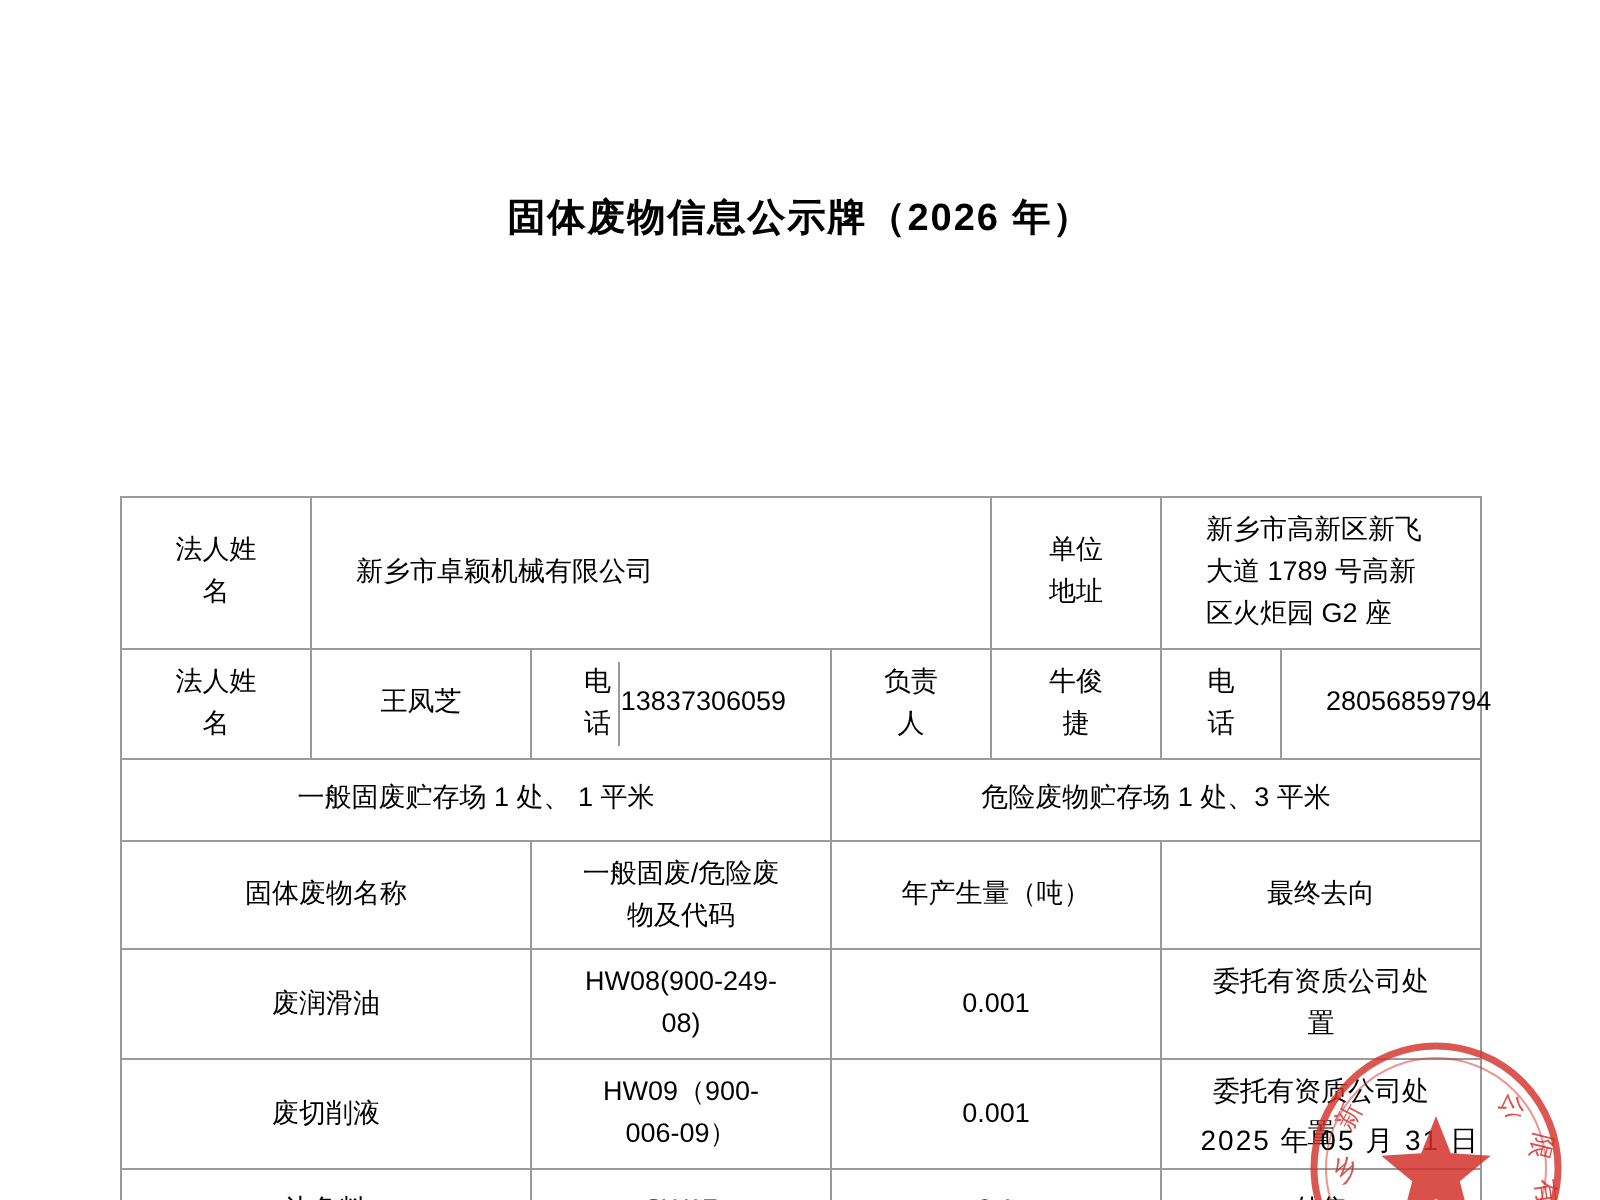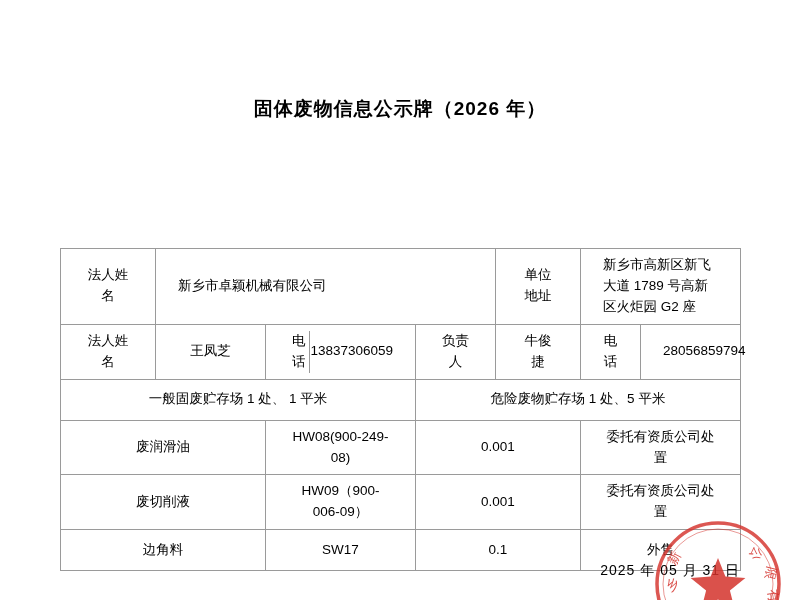--- a/index.html
+++ b/index.html
@@ -111,21 +111,27 @@
             </tbody>
               </table>
           </td>
           <td class="label">负责人</td>
           <td class="c-center">牛俊捷</td>
           <td class="label">电话</td>
           <td class="c-center">28056859794</td>
         </tr>
         <tr>
           <td class="c-center" colspan="3">一般固废贮存场 1 处、 1 平米</td>
-          <td class="c-center" colspan="4">危险废物贮存场 1 处、5 平米</td>
+          <td class="c-center" colspan="4">危险废物贮存场 1 处、3 平米</td>
+        </tr>
+        <tr>
+          <td class="c-center" colspan="2">固体废物名称</td>
+          <td class="c-center">一般固废/危险废物及代码</td>
+          <td class="c-center" colspan="2">年产生量（吨）</td>
+          <td class="c-center" colspan="2">最终去向</td>
         </tr>
         <tr>
           <td class="c-center" colspan="2">废润滑油</td>
           <td class="c-center">HW08(900-249-08)</td>
           <td class="c-center" colspan="2">0.001</td>
           <td class="c-center" colspan="2">委托有资质公司处置</td>
         </tr>
         <tr>
           <td class="c-center" colspan="2">废切削液</td>
           <td class="c-center">HW09（900-006-09）</td>

